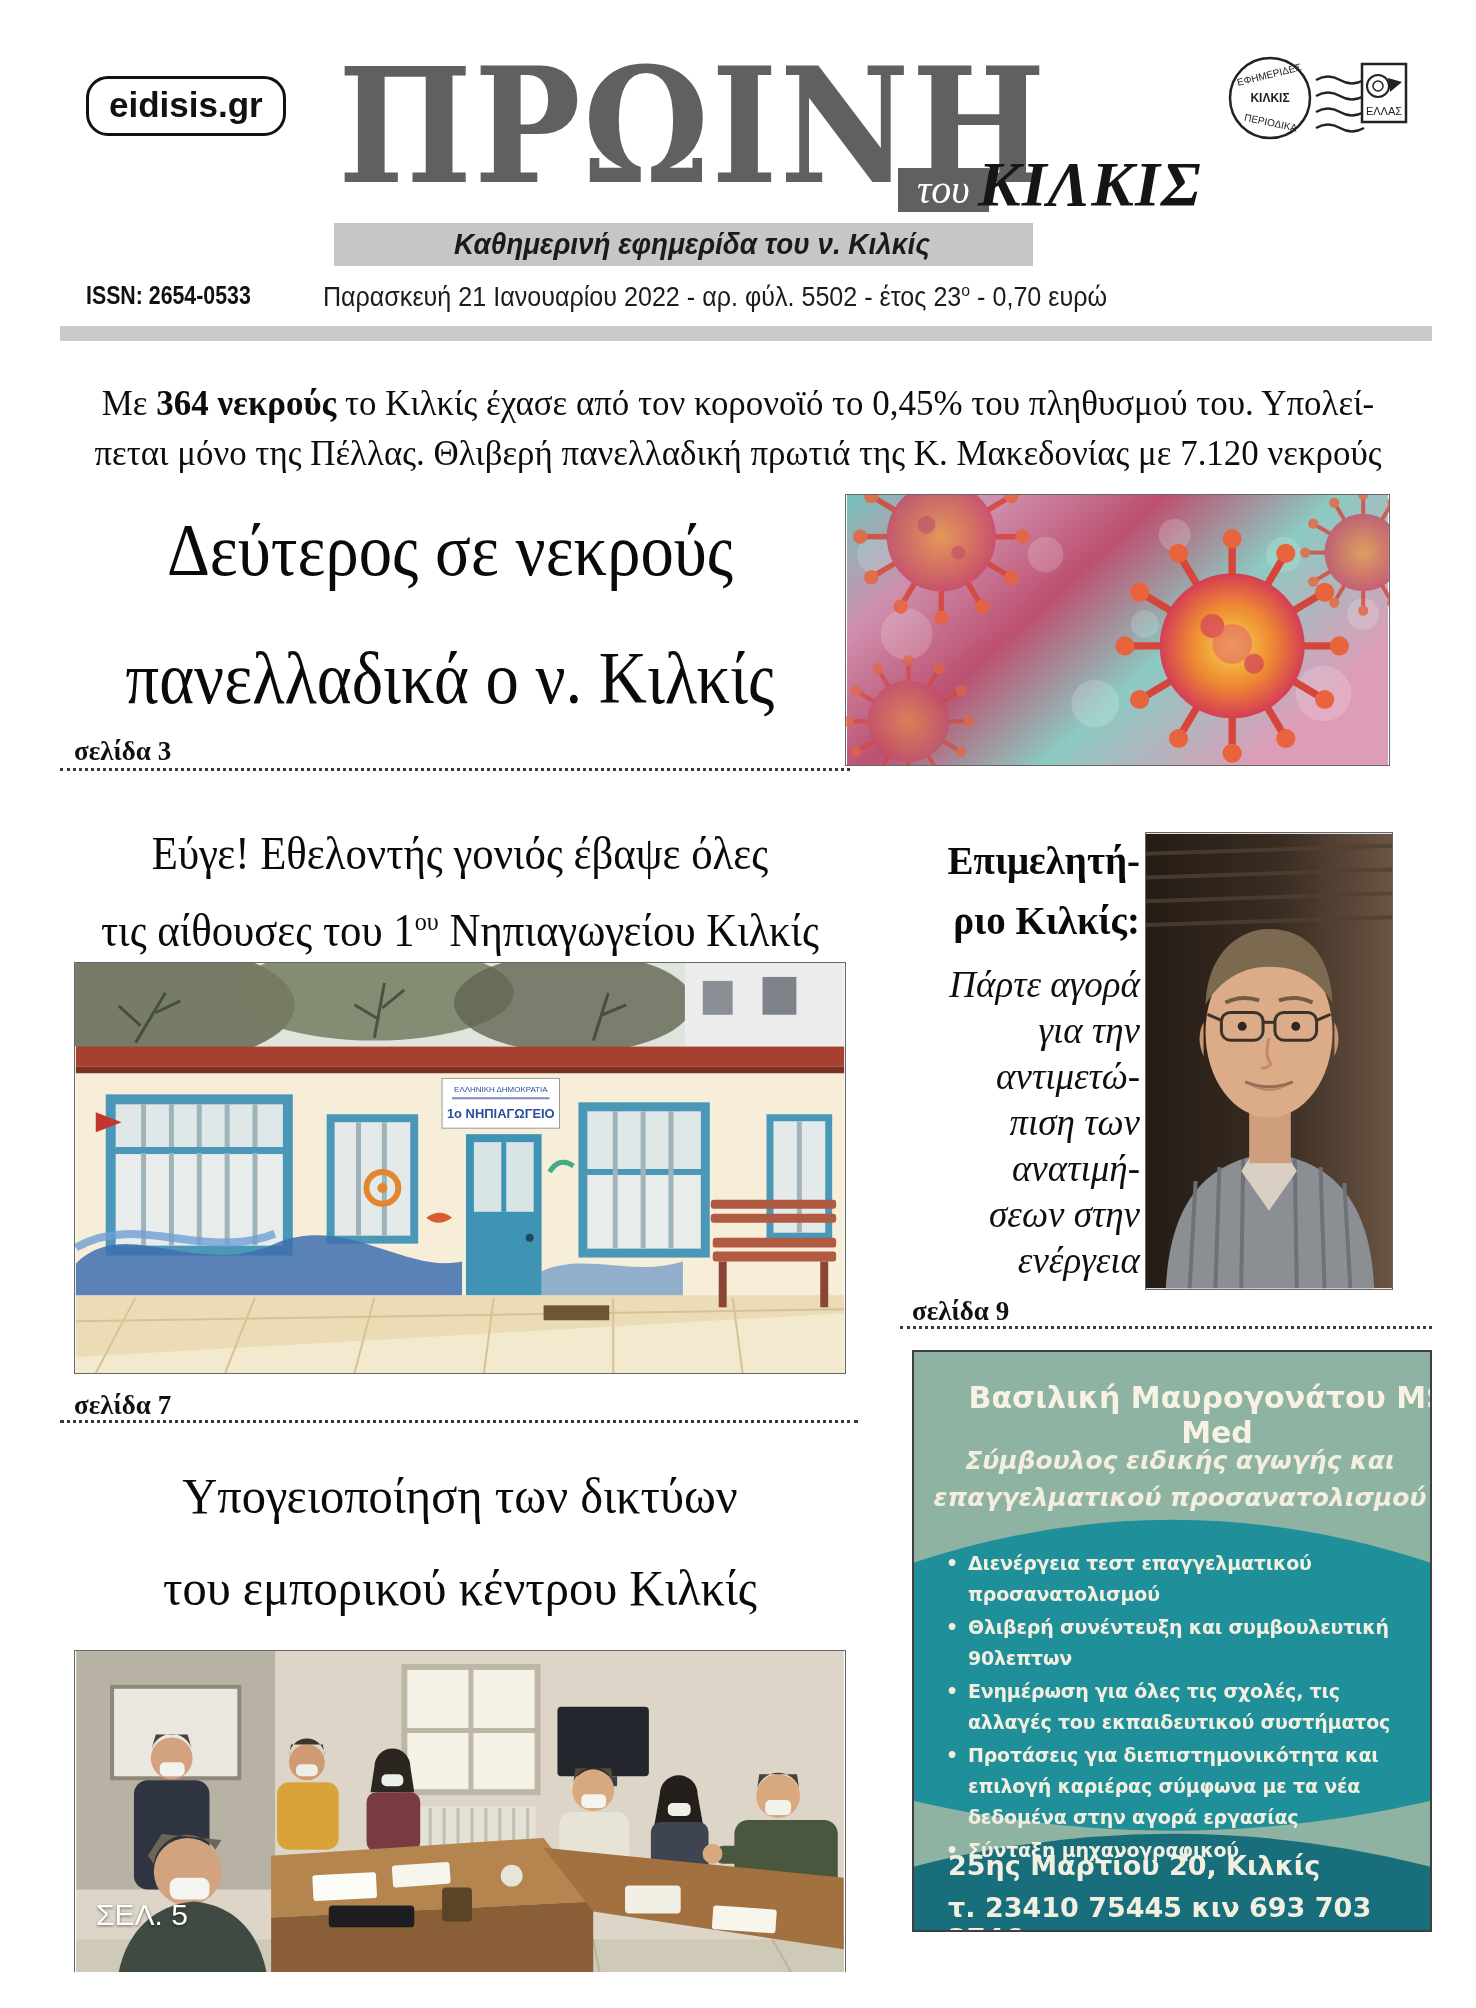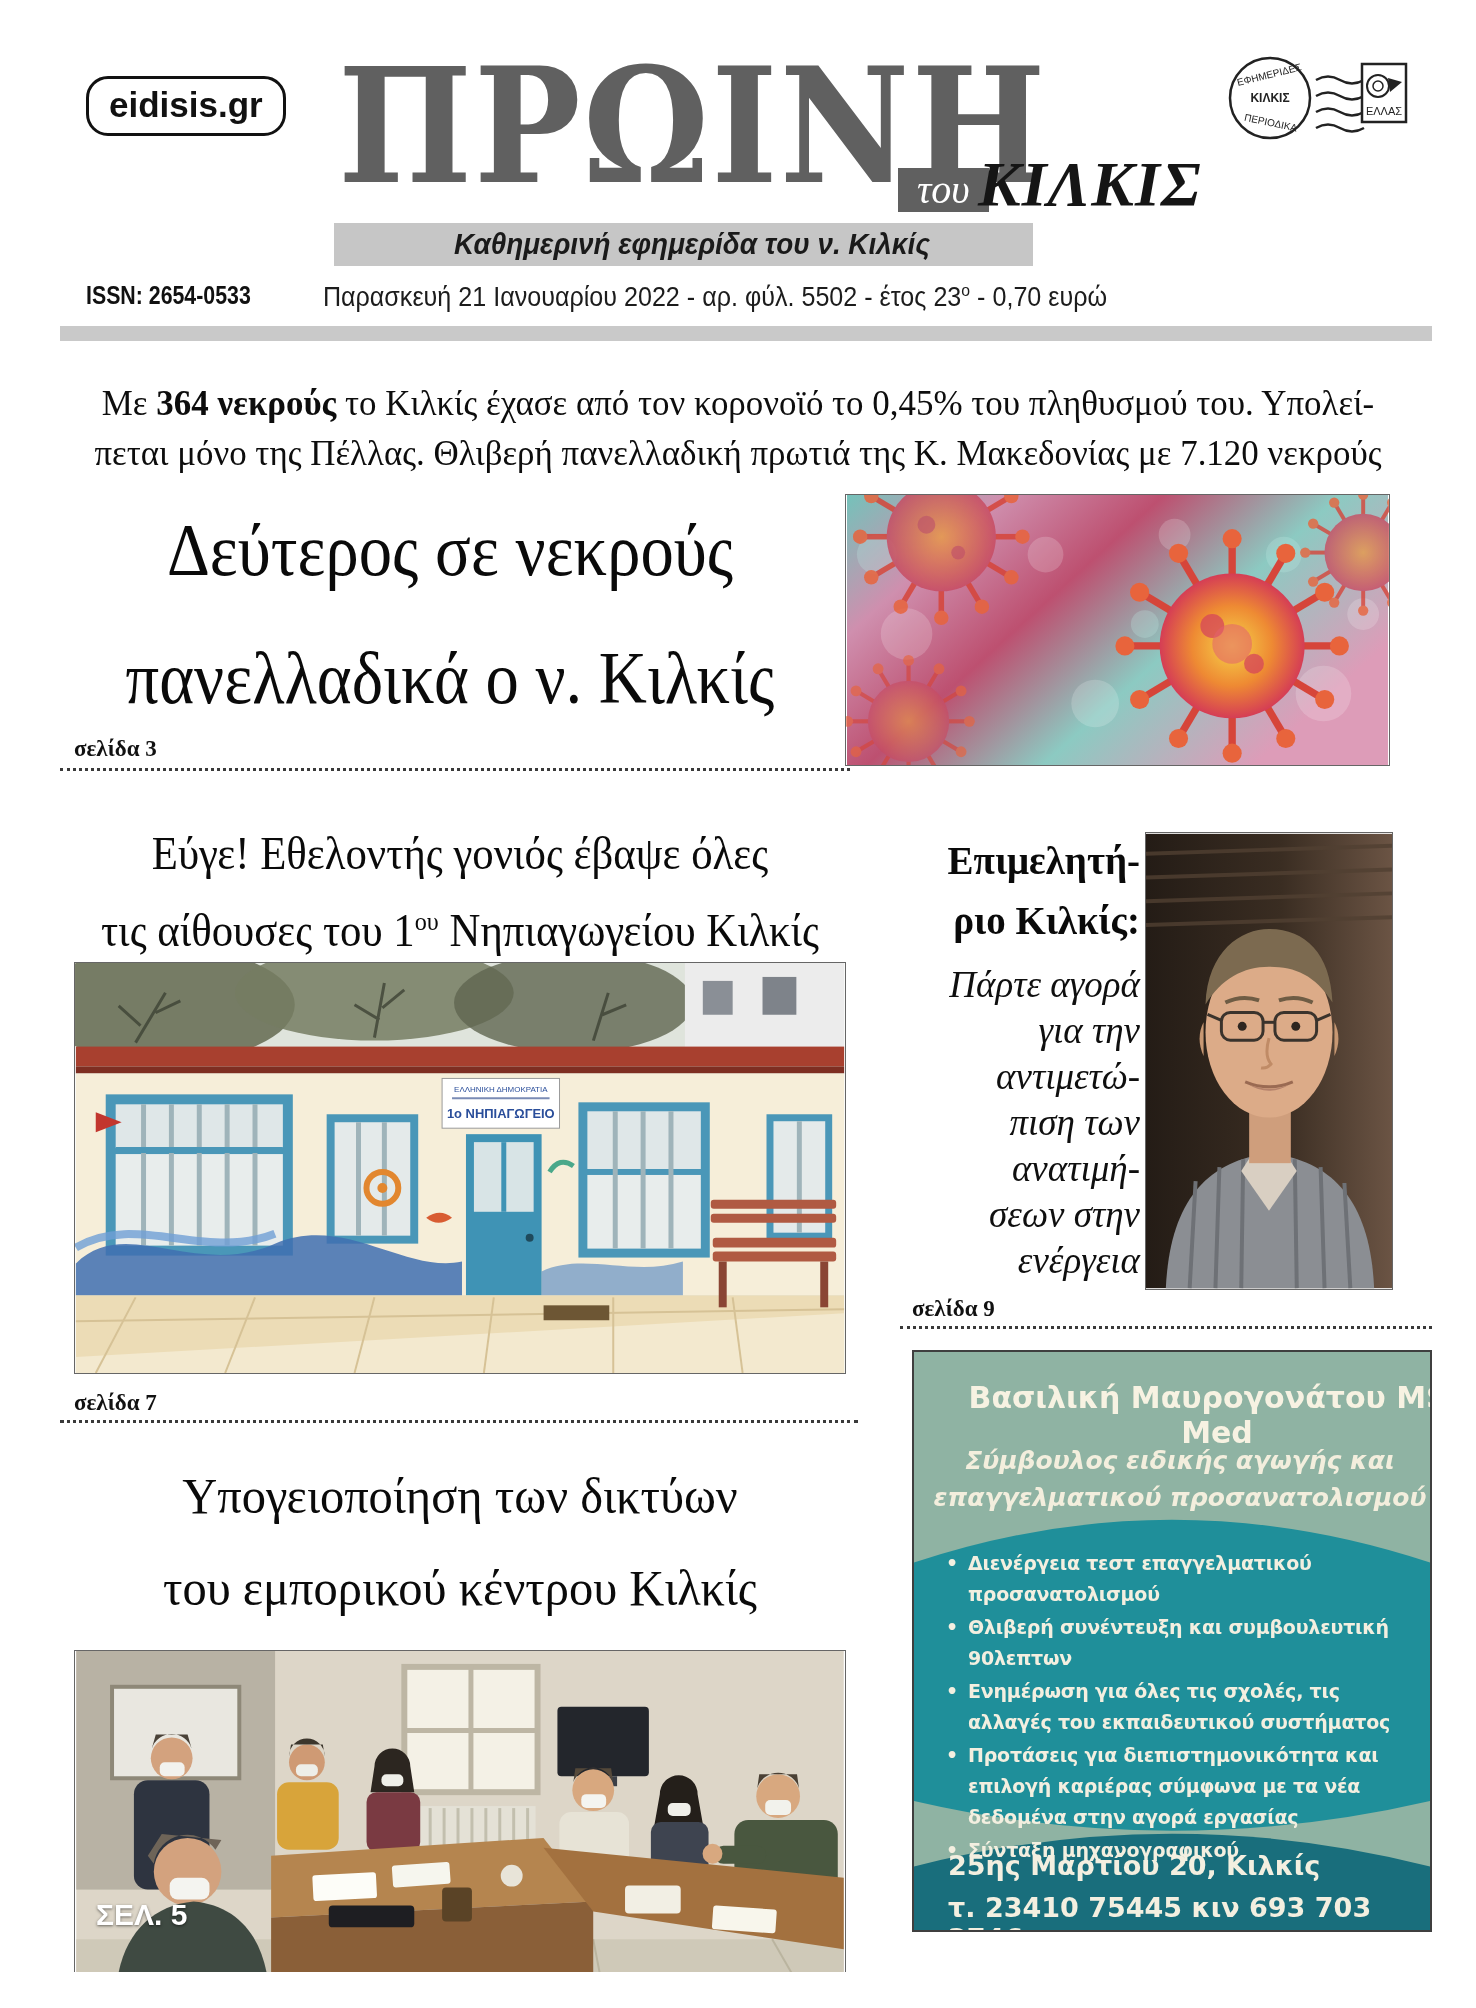--- a/index.html
+++ b/index.html
@@ -28,38 +28,38 @@
   .graybar{left:60px;top:326px;width:1372px;height:15px;background:#c9c9c9;}
 
   
   .lead{left:46px;top:378px;width:1384px;text-align:center;font-size:36px;line-height:50px;
         color:#0d0d0d;transform:scaleX(.97);transform-origin:center top;}
   .lead b{font-weight:bold;}
 
   
   .h1wrap{left:40px;top:486px;width:820px;text-align:center;font-size:74px;line-height:128px;
           color:#0a0a0a;transform:scaleX(.9);transform-origin:center top;white-space:nowrap;}
-  .pageref{font-weight:bold;font-size:23px;color:#111;}
+  .pageref{font-weight:bold;font-size:27px;color:#111;}
   .dotted{border-bottom:3px dotted #3a3a3a;height:0;}
 
   
   .h2wrap{left:40px;top:820px;width:840px;text-align:center;font-size:46px;line-height:68px;
           color:#0a0a0a;transform:scaleX(.93);transform-origin:center top;white-space:nowrap;}
   .h2wrap sup{font-size:26px;}
   .photoframe{border:1px solid #666;box-sizing:border-box;}
 
   
   .chbold{left:890px;top:830px;width:250px;text-align:right;font-weight:bold;font-size:41px;
           line-height:60px;color:#0a0a0a;transform:scaleX(.95);transform-origin:right top;}
   .chital{left:880px;top:962px;width:260px;text-align:right;font-style:italic;font-size:37px;
           line-height:46px;color:#0f0f0f;}
   
   .h3wrap{left:40px;top:1450px;width:840px;text-align:center;font-size:51px;line-height:92px;
           color:#0a0a0a;transform:scaleX(.95);transform-origin:center top;white-space:nowrap;}
-  .sel5{left:96px;top:1898px;color:#fff;font-family:"Liberation Sans",sans-serif;font-weight:bold;
+  .sel5{left:96px;top:1898px;color:#fff;font-family:"Liberation Sans",sans-serif;font-weight:normal;
         font-size:30px;z-index:4;text-shadow:0 1px 3px rgba(0,0,0,.55);}
 
   
   .adbox{left:912px;top:1350px;width:520px;height:582px;border:2px solid #3f3f3f;box-sizing:border-box;
          font-family:"DejaVu Sans","Liberation Sans",sans-serif;overflow:hidden;}
   .adbg{position:absolute;left:0;top:0;width:100%;height:100%;}
   .adtitle{position:absolute;left:0;top:28px;width:100%;text-align:center;font-weight:bold;
            font-size:30px;color:#f7f2e2;padding-left:45px;}
   .adsub{position:absolute;left:0;top:90px;width:100%;text-align:center;font-style:italic;
          font-weight:600;font-size:25px;line-height:37px;color:#f3eedd;padding-left:8px;}

